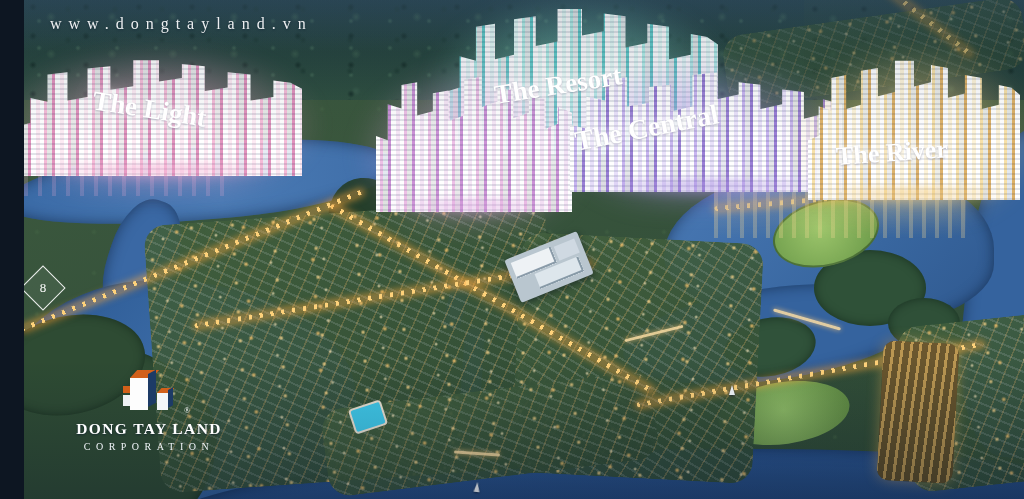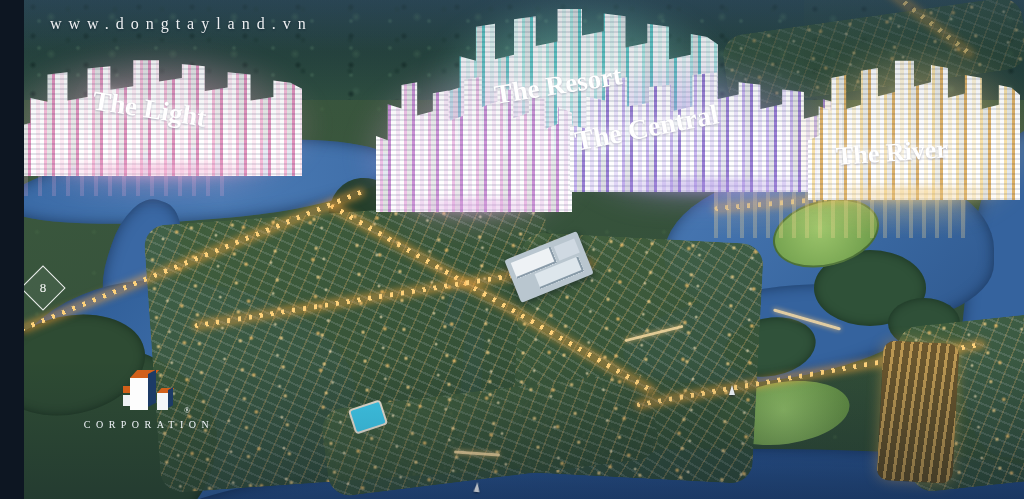--- a/index.html
+++ b/index.html
@@ -291,20 +291,21 @@
       <div class="lb lb-tall-top"></div>
       <div class="lb lb-tall-side"></div>
       <div class="lb lb-tall-front"></div>
       <div class="lb lb-small-top"></div>
       <div class="lb lb-small-side"></div>
       <div class="lb lb-small-front"></div>
       <div class="lb lb-cube-top"></div>
       <div class="lb lb-cube-front"></div>
     </div>
     <div class="logo-r">®</div>
+    <div class="logo-title">DONG TAY LAND</div>
     <div class="logo-sub">CORPORATION</div>
   </div>
 
   <div class="abs nav-marker">
     <span>8</span>
   </div>
 
 </div>
 
 </body></html>

